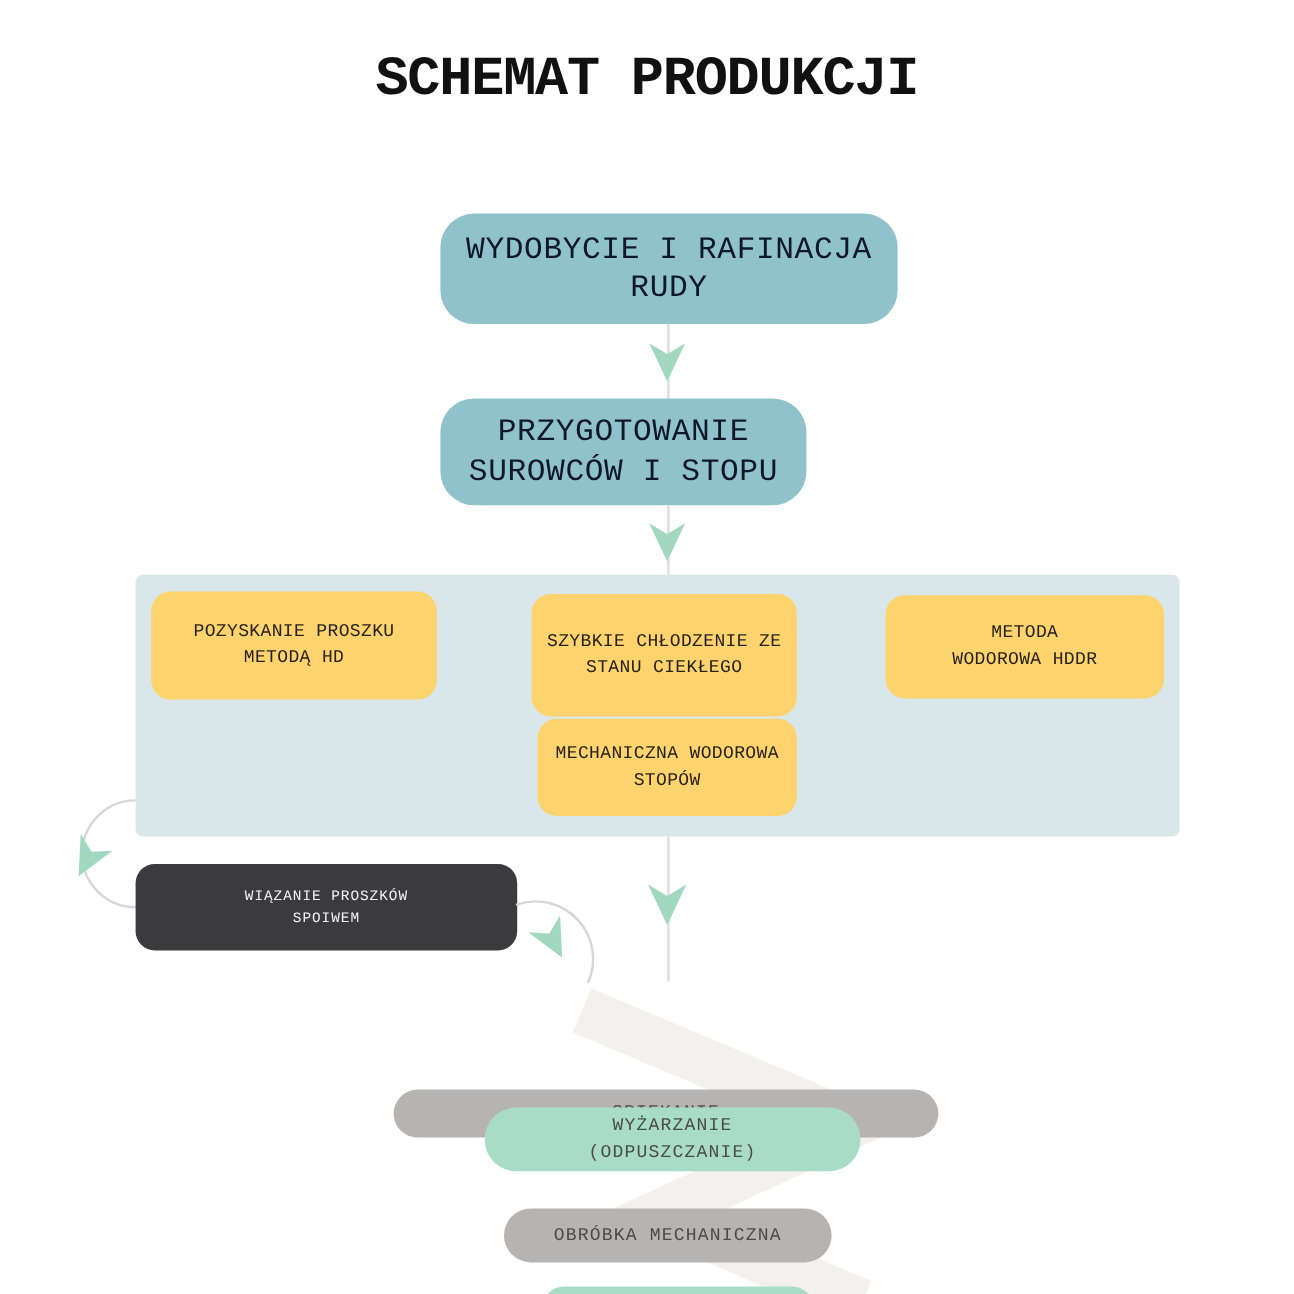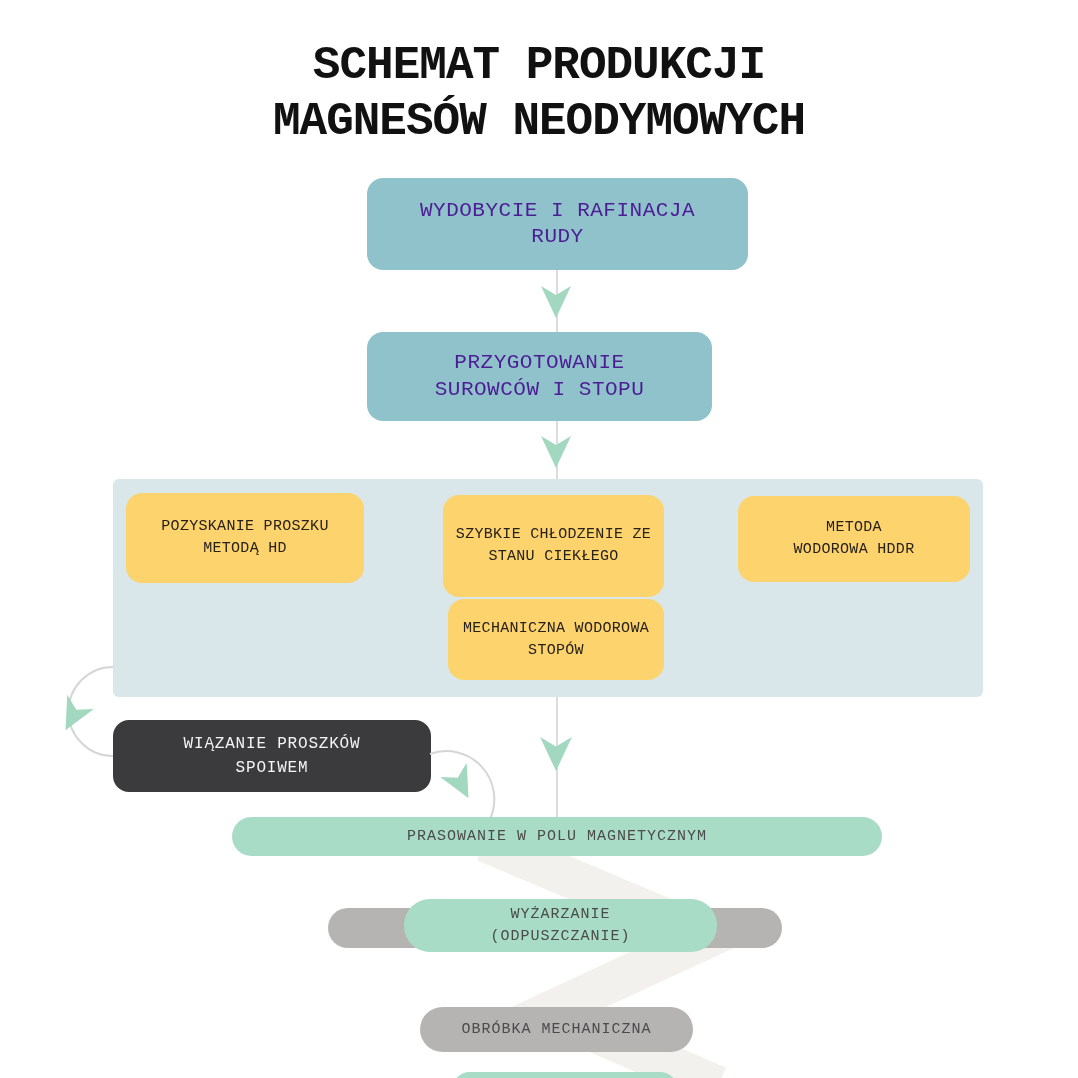--- a/index.html
+++ b/index.html
@@ -15,33 +15,33 @@
     text-align:center;font-weight:700;font-size:46px;line-height:1.22;
     letter-spacing:-1px;color:#111111;
   }
   
   .node{
     position:absolute;display:flex;align-items:center;justify-content:center;
     text-align:center;box-sizing:border-box;
   }
   .node .lbl{white-space:pre-line;}
   .teal-box{
-    background:var(--teal);border-radius:16px;
-    color:#4c1d95;font-size:21px;letter-spacing:.5px;line-height:1.25;
+    background:var(--teal);border-radius:28px;
+    color:#0f172a;font-size:26px;letter-spacing:.5px;line-height:1.25;
   }
   .panel{
     position:absolute;background:var(--panel);border-radius:6px;
   }
   .yellow-box{
     background:var(--yellow);border-radius:16px;
     color:#27211a;font-size:15px;letter-spacing:.3px;line-height:1.45;
   }
   .dark-box{
     background:var(--dark);border-radius:16px;
-    color:#f4f4f4;font-size:16px;letter-spacing:.8px;line-height:1.5;
+    color:#f4f4f4;font-size:12px;letter-spacing:.8px;line-height:1.5;
   }
   .pill{
     border-radius:26px;color:#4b4b4b;font-size:15px;letter-spacing:1px;line-height:1.45;
   }
   .pill.mint{background:var(--mint);}
   .pill.gray{background:var(--gray);}
   
   .vline{position:absolute;width:2px;background:var(--line);}
   .arrowhead{position:absolute;width:30px;height:32px;}
   .arrowhead svg{display:block;width:100%;height:100%;}
@@ -56,36 +56,35 @@
 <body>
 
 <div class="canvas">
 
   <svg class="watermark" width="1078" height="1078" viewBox="0 0 1078 1078">
     <polyline points="485,838 710,933 548,1008 718,1082" fill="none" stroke="#f2f0ec" stroke-width="40" opacity="0.9"></polyline>
   </svg>
 
   <div class="title layer">
     <div>SCHEMAT PRODUKCJI</div>
-    <div>MAGNESÓW NEODYMOWYCH</div>
   </div>
 
   <div class="node teal-box layer" style="left:367px;top:174px;width:381px;height:92px;">
     <span class="lbl">WYDOBYCIE I RAFINACJA
 RUDY</span>
   </div>
 
   <div class="vline layer" style="left:556px;top:266px;height:62px;"></div>
   <div class="arrowhead layer" style="left:541px;top:282px;">
     <svg viewBox="0 0 30 32">
         <polygon points="0,0 15,9 30,0 15,32"></polygon>
       </svg>
   </div>
 
-  <div class="node teal-box layer" style="left:367px;top:328px;width:345px;height:89px;">
+  <div class="node teal-box layer" style="left:367px;top:328px;width:305px;height:89px;">
     <span class="lbl">PRZYGOTOWANIE
 SUROWCÓW I STOPU</span>
   </div>
 
   <div class="vline layer" style="left:556px;top:417px;height:60px;"></div>
   <div class="arrowhead layer" style="left:541px;top:432px;">
     <svg viewBox="0 0 30 32">
         <polygon points="0,0 15,9 30,0 15,32"></polygon>
       </svg>
   </div>
@@ -135,29 +134,26 @@
       </svg>
   </div>
 
   <div class="vline layer" style="left:556px;top:693px;height:121px;"></div>
   <div class="arrowhead layer" style="left:540px;top:733px;width:32px;height:34px;">
     <svg viewBox="0 0 30 32">
         <polygon points="0,0 15,9 30,0 15,32"></polygon>
       </svg>
   </div>
 
-  <div class="node pill mint layer" style="left:232px;top:813px;width:650px;height:39px;">
-    <span class="lbl">PRASOWANIE W POLU MAGNETYCZNYM</span>
-  </div>
 
   <div class="node pill gray layer" style="left:328px;top:904px;width:454px;height:40px;">
     <span class="lbl">SPIEKANIE</span>
   </div>
 
-  <div class="node pill mint layer" style="left:404px;top:895px;width:313px;height:53px;">
+  <div class="node pill mint layer" style="left:404px;top:919px;width:313px;height:53px;">
     <span class="lbl">WYŻARZANIE
 (ODPUSZCZANIE)</span>
   </div>
 
   <div class="node pill gray layer" style="left:420px;top:1003px;width:273px;height:45px;">
     <span class="lbl">OBRÓBKA MECHANICZNA</span>
   </div>
 
   <div class="node pill mint layer" style="left:452px;top:1068px;width:226px;height:40px;border-radius:18px;"></div>
 

